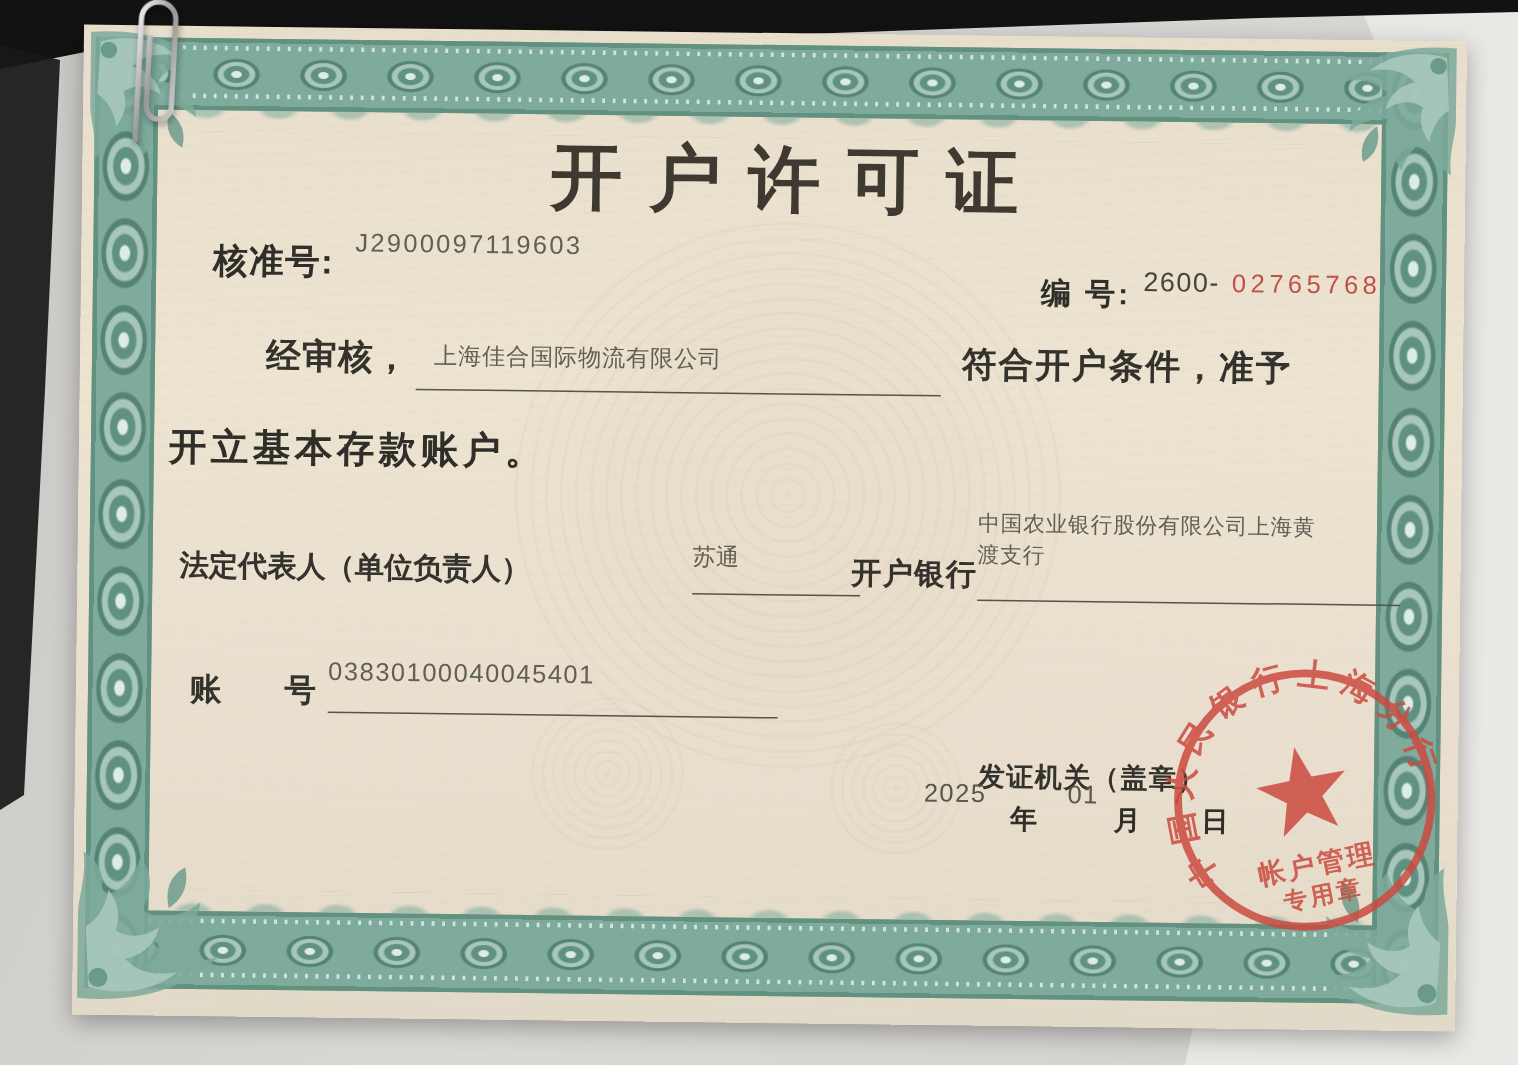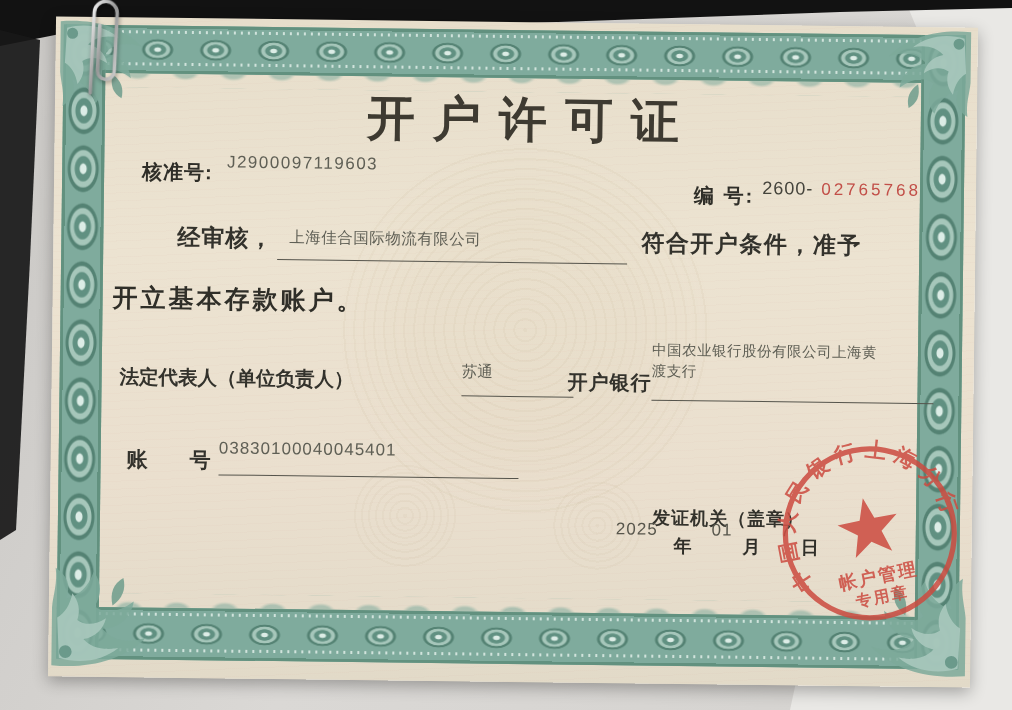--- a/index.html
+++ b/index.html
@@ -71,21 +71,21 @@
   .c-bl{bottom:8px;left:0;width:106px;height:106px;transform:scaleY(-1);}
   .c-br{bottom:8px;right:2px;width:106px;height:106px;transform:scale(-1,-1);}
   
   .content{position:absolute;inset:0;z-index:4;color:#33322c;}
   .title{position:absolute;left:0;right:0;top:66px;text-align:center;transform:translateX(16px);
     font-size:48px;font-weight:700;letter-spacing:18px;color:#3e3a31;}
   .row{position:absolute;display:flex;align-items:flex-start;}
   .lbl{font-weight:700;color:#2f2e28;}
   .typed{color:#5f5f55;}
   .approval-row{left:88px;top:134px;}
-  .approval-row .lbl{font-size:20px;padding-top:7px;letter-spacing:1px;text-align:right;}
+  .approval-row .lbl{font-size:23px;padding-top:7px;letter-spacing:1px;text-align:right;}
   .approval-row .typed{font-size:17px;margin-left:14px;letter-spacing:1.5px;}
   .serial-row{left:640px;top:142px;align-items:center;}
   .serial-row .lbl{font-size:20px;letter-spacing:2px;margin-top:16px;}
   .serial-row .prefix{font-size:18px;color:#45443c;margin-left:8px;letter-spacing:1px;}
   .serial-row .red{font-size:17px;color:#c24f48;margin-left:8px;letter-spacing:3px;}
   .audit-row{left:124px;top:204px;}
   .audit-row .lead{font-size:23px;font-weight:700;letter-spacing:1px;}
   .company-line{width:350px;height:36px;border-bottom:1.5px solid #55544c;margin:0 4px;}
   .company-line .typed{display:block;font-size:15.5px;padding:4px 0 0 12px;letter-spacing:.5px;}
   .audit-row .tail{font-size:23px;font-weight:700;letter-spacing:1.5px;margin-left:10px;}

